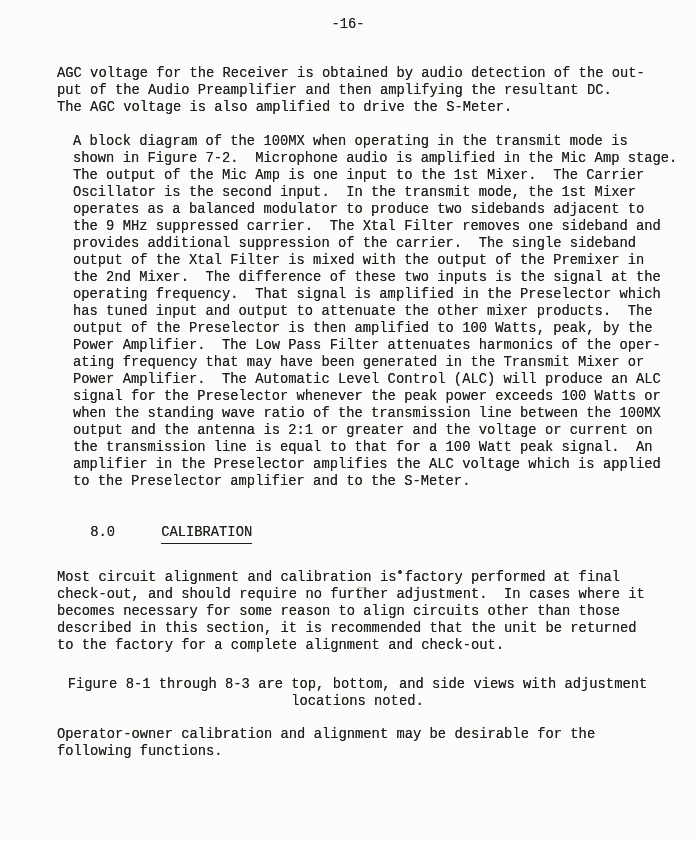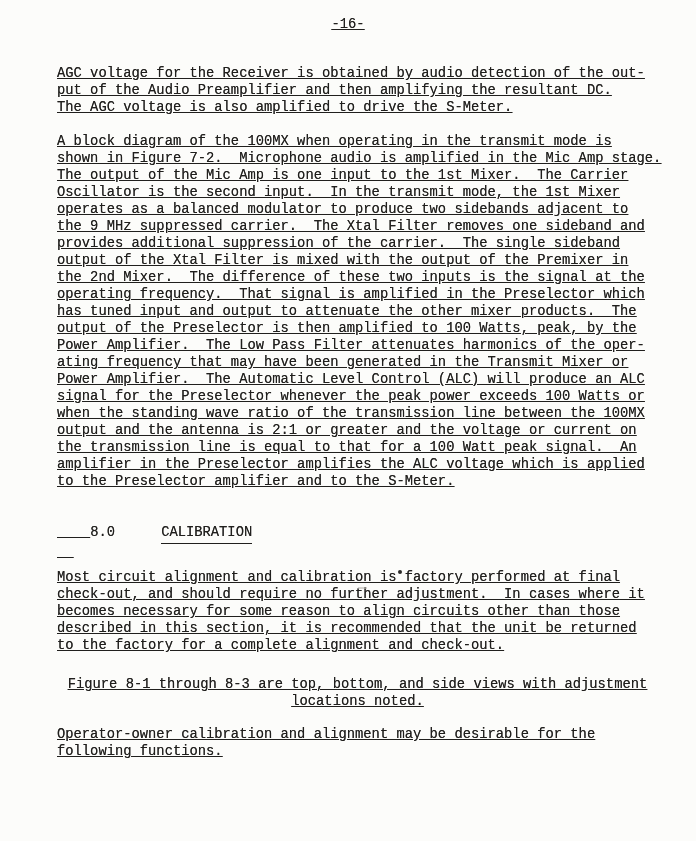--- a/index.html
+++ b/index.html
@@ -13,21 +13,20 @@
     height: 841px;
     box-sizing: border-box;
     background: #fcfcfa;
     color: #201f1d;
     font-family: "Liberation Mono", "DejaVu Sans Mono", monospace;
     font-size: 13.8px;
     line-height: 17px;
     padding: 16px 38px 12px 57px;
     text-shadow: 0 0 0.6px rgba(32, 31, 29, 0.75);
     overflow: hidden;
-    text-decoration: underline;
   }
   .page-number {
     margin-left: -57px;
     margin-right: -38px;
     text-align: center;
     white-space: pre;
   }
   .para {
     white-space: pre;
     margin: 0;
@@ -40,21 +39,21 @@
   .heading-3 .h-num { width: 78px; }
   .heading-8 .h-num { width: 71px; }
   .underlined {
     display: inline-block;
     border-bottom: 1.6px solid currentColor;
     padding-bottom: 2px;
     text-align: right;
   }
   .m-para-agc      { margin-top: 32px; }
   .m-heading-3     { margin-top: 27px; }
-  .m-para-transmit { margin-top: 17px; }
+  .m-para-transmit { margin-top: 17px; margin-left: 16px; }
   .m-heading-8     { margin-top: 17px; }
   .m-para-calibration { margin-top: 8px; }
   .m-para-figures  { margin-top: 22px; text-align: center; }
   .m-para-operator { margin-top: 16px; }
   .speck-dot {
     position: absolute;
     left: 398px;
     top: 570px;
     width: 4px;
     height: 4px;

